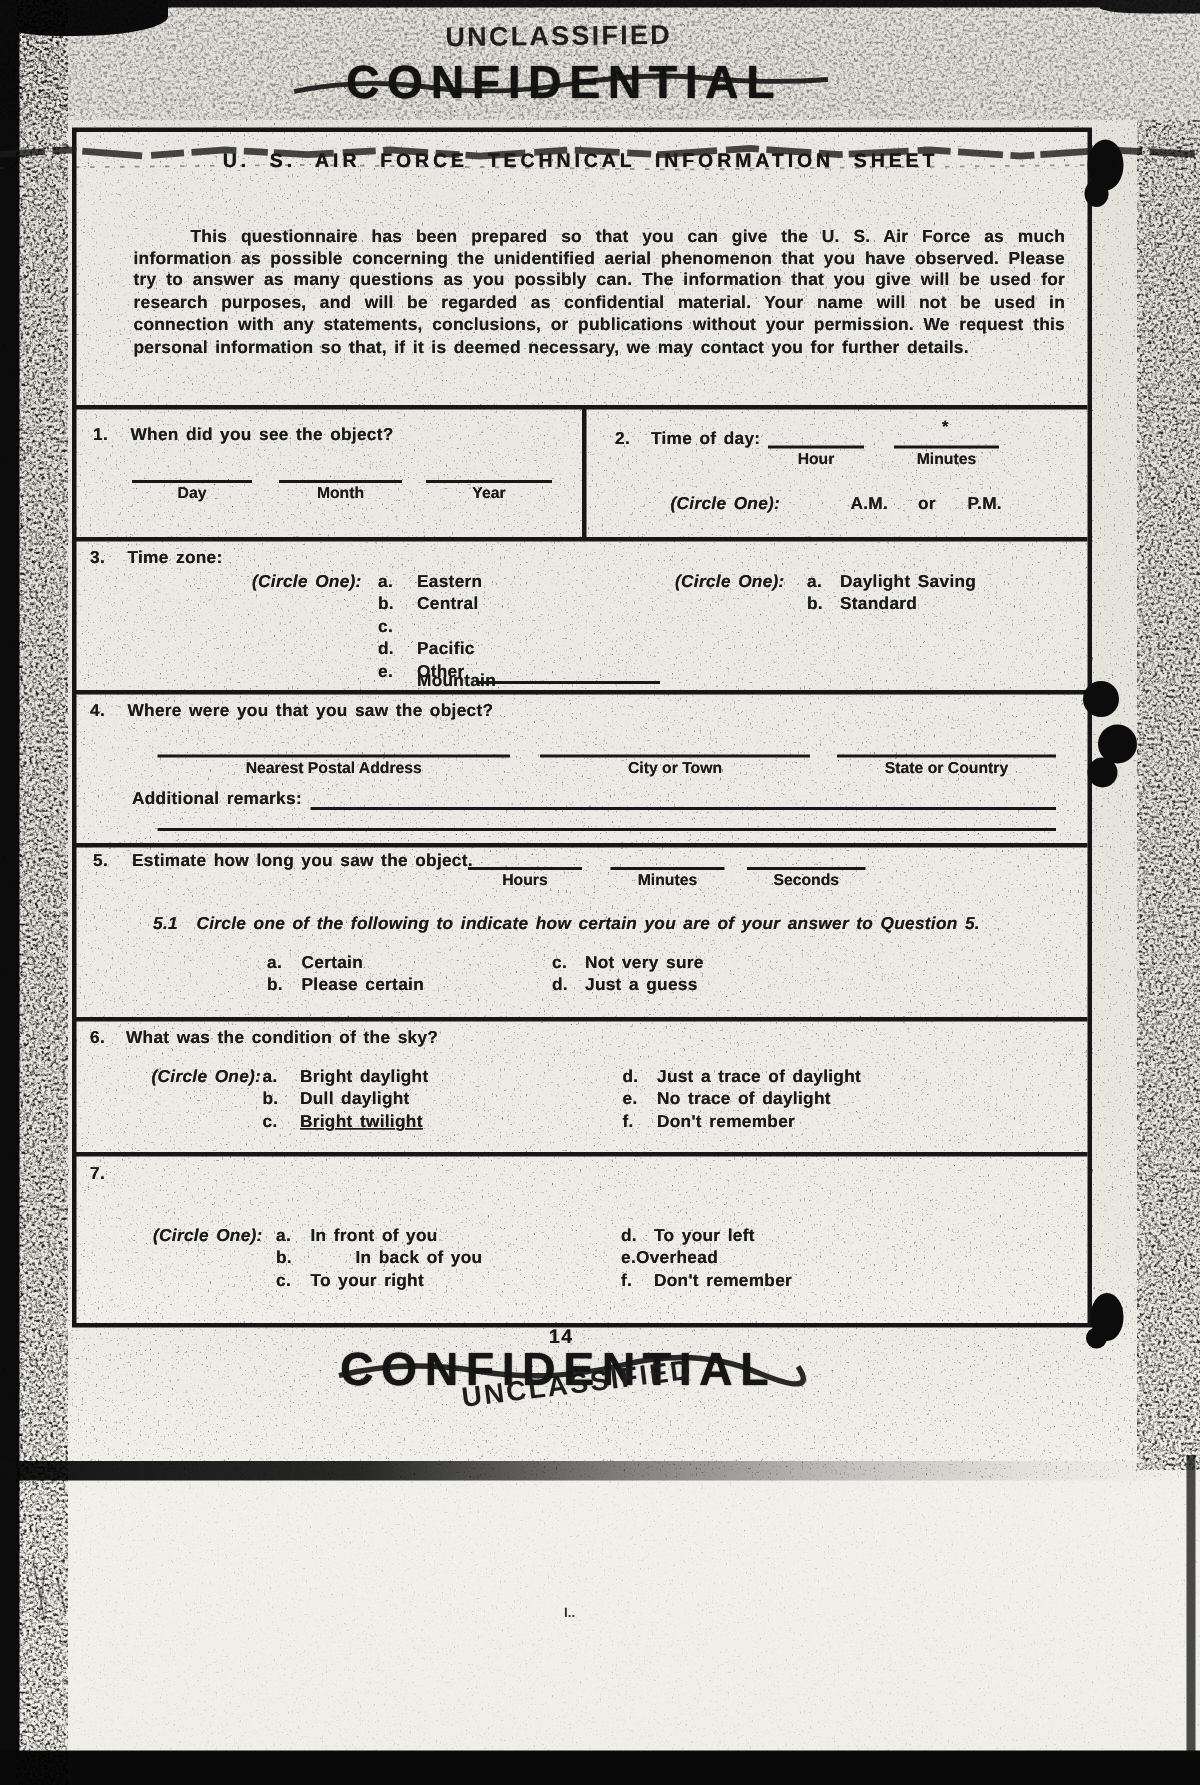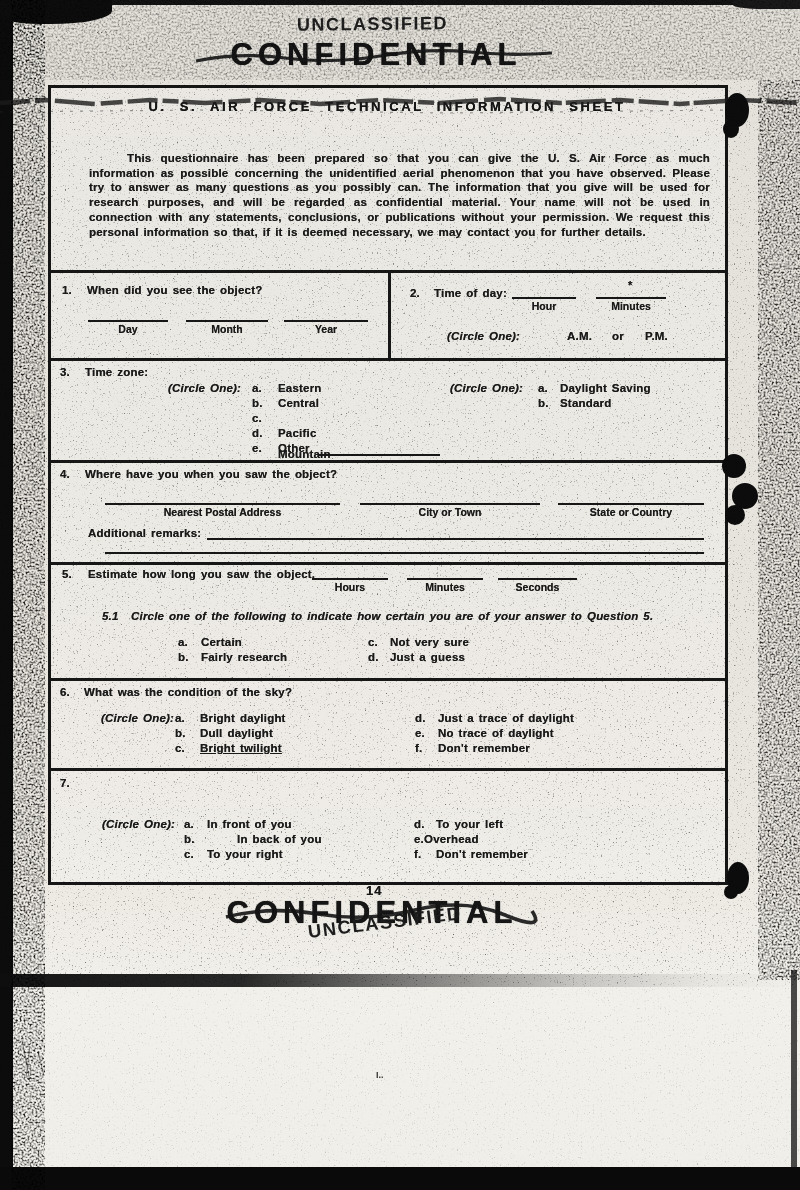--- a/index.html
+++ b/index.html
@@ -93,39 +93,39 @@
   <div class="t z3" style="left:252px;top:442px;">e.</div>
   <div class="t z3" style="left:278px;top:442px;">Other</div>
   <div class="blank z3" style="left:318px;top:454px;width:122px;"></div>
   <div class="t it z3" style="left:450px;top:382px;">(Circle One):</div>
   <div class="t z3" style="left:538px;top:382px;">a.</div>
   <div class="t z3" style="left:560px;top:382px;">Daylight Saving</div>
   <div class="t z3" style="left:538px;top:397px;">b.</div>
   <div class="t z3" style="left:560px;top:397px;">Standard</div>
 
   <div class="t z3" style="left:60px;top:468px;">4.</div>
-  <div class="t z3" style="left:85px;top:468px;">Where have you when you saw the object?</div>
+  <div class="t z3" style="left:85px;top:468px;">Where were you that you saw the object?</div>
   <div class="blank z3" style="left:105px;top:503px;width:235px;">Nearest Postal Address</div>
   <div class="blank z3" style="left:360px;top:503px;width:180px;">City or Town</div>
   <div class="blank z3" style="left:558px;top:503px;width:146px;">State or Country</div>
   <div class="t z3" style="left:88px;top:527px;">Additional remarks:</div>
   <div class="blank z3" style="left:207px;top:538px;width:497px;"></div>
   <div class="blank z3" style="left:105px;top:552px;width:599px;"></div>
 
   <div class="t z3" style="left:62px;top:568px;">5.</div>
   <div class="t z3" style="left:88px;top:568px;">Estimate how long you saw the object.</div>
   <div class="blank z3" style="left:312px;top:578px;width:76px;">Hours</div>
   <div class="blank z3" style="left:407px;top:578px;width:76px;">Minutes</div>
   <div class="blank z3" style="left:498px;top:578px;width:79px;">Seconds</div>
   <div class="t it z3" style="left:102px;top:610px;">5.1</div>
   <div class="t it z3" style="left:131px;top:610px;">Circle one of the following to indicate how certain you are of your answer to Question 5.</div>
   <div class="t z3" style="left:178px;top:636px;">a.</div>
   <div class="t z3" style="left:201px;top:636px;">Certain</div>
   <div class="t z3" style="left:178px;top:651px;">b.</div>
-  <div class="t z3" style="left:201px;top:651px;">Fairly research</div>
+  <div class="t z3" style="left:201px;top:651px;">Please certain</div>
   <div class="t z3" style="left:368px;top:636px;">c.</div>
   <div class="t z3" style="left:390px;top:636px;">Not very sure</div>
   <div class="t z3" style="left:368px;top:651px;">d.</div>
   <div class="t z3" style="left:390px;top:651px;">Just a guess</div>
 
   <div class="t z3" style="left:60px;top:686px;">6.</div>
   <div class="t z3" style="left:84px;top:686px;">What was the condition of the sky?</div>
   <div class="t it z3" style="left:101px;top:712px;">(Circle One):</div>
   <div class="t z3" style="left:175px;top:712px;">a.</div>
   <div class="t z3" style="left:200px;top:712px;">Bright daylight</div>

